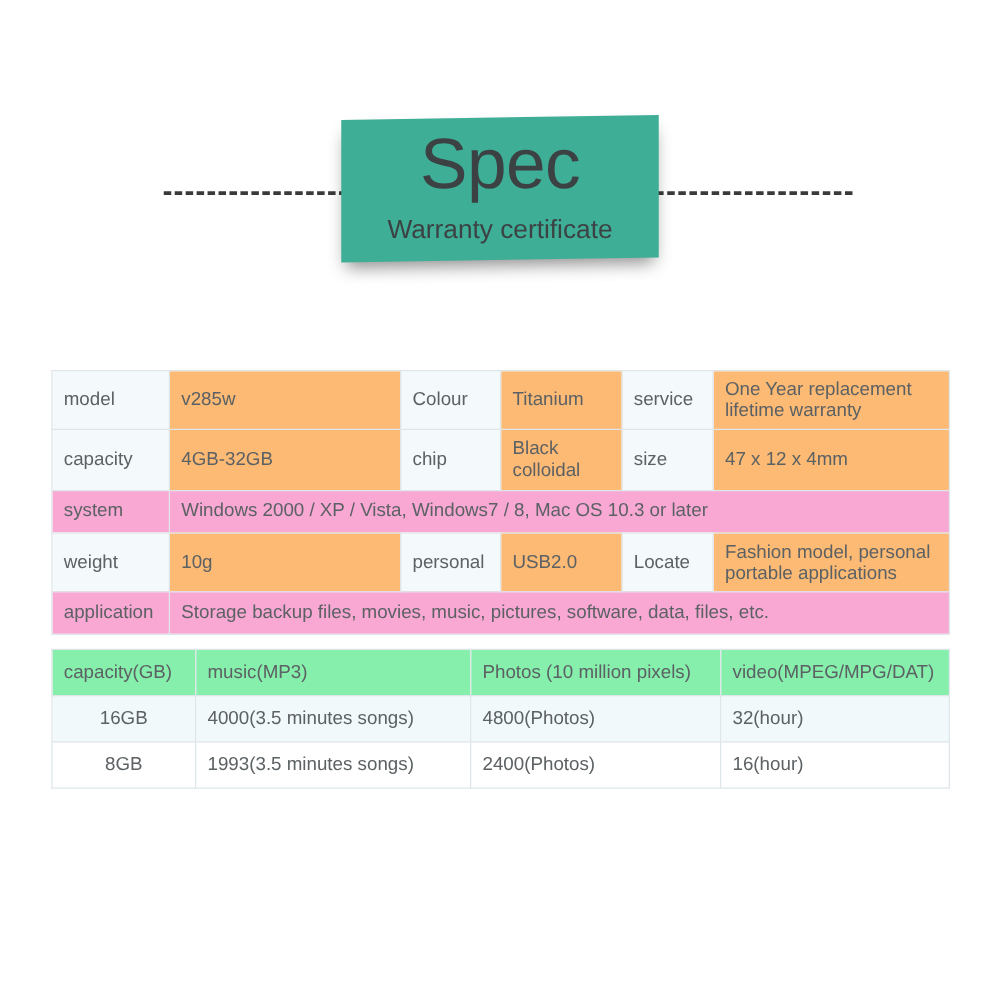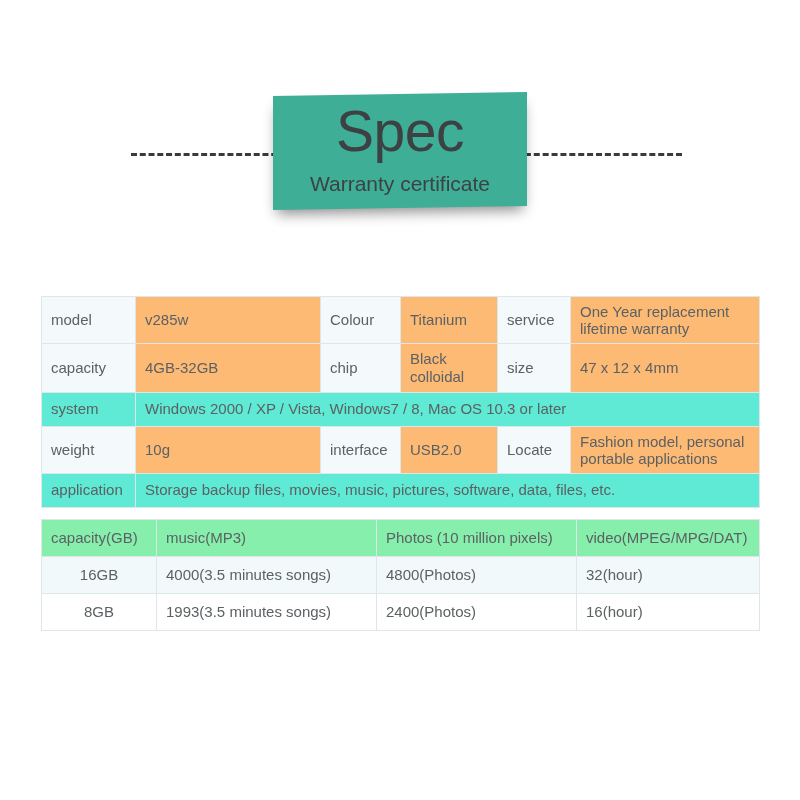--- a/index.html
+++ b/index.html
@@ -83,21 +83,21 @@
     vertical-align: middle;
     padding: 6px 9px;
     line-height: 1.18;
   }
 
   
   #table1-wrap { top: 296px; }
   .t1 td { height: 21px; }
   .t1 .lbl        { background: #f4f9fb; }
   .t1 .val-white  { background: #fdba74; }
-  .t1 .row-tint td{ background: #5eead4; }
+  .t1 .row-tint td{ background: #f9a8d4; }
   .t1 .tight { line-height: 1.14; }
 
   
   #table2-wrap { top: 519px; }
   .t2 th {
     background: #86efac;
     color: #54595c;
     font-weight: 400;
     height: 24px;
   }
@@ -154,21 +154,21 @@
       </tr>
 
       <tr class="row-tint">
         <td>system</td>
         <td colspan="5">Windows 2000 / XP / Vista, Windows7 / 8, Mac OS 10.3 or later</td>
       </tr>
 
       <tr>
         <td class="lbl">weight</td>
         <td class="val-white">10g</td>
-        <td class="lbl">interface</td>
+        <td class="lbl">personal</td>
         <td class="val-white">USB2.0</td>
         <td class="lbl">Locate</td>
         <td class="val-white tight">Fashion model, personal portable applications</td>
       </tr>
 
       <tr class="row-tint">
         <td>application</td>
         <td colspan="5">Storage backup files, movies, music, pictures, software, data, files, etc.</td>
       </tr>
 

